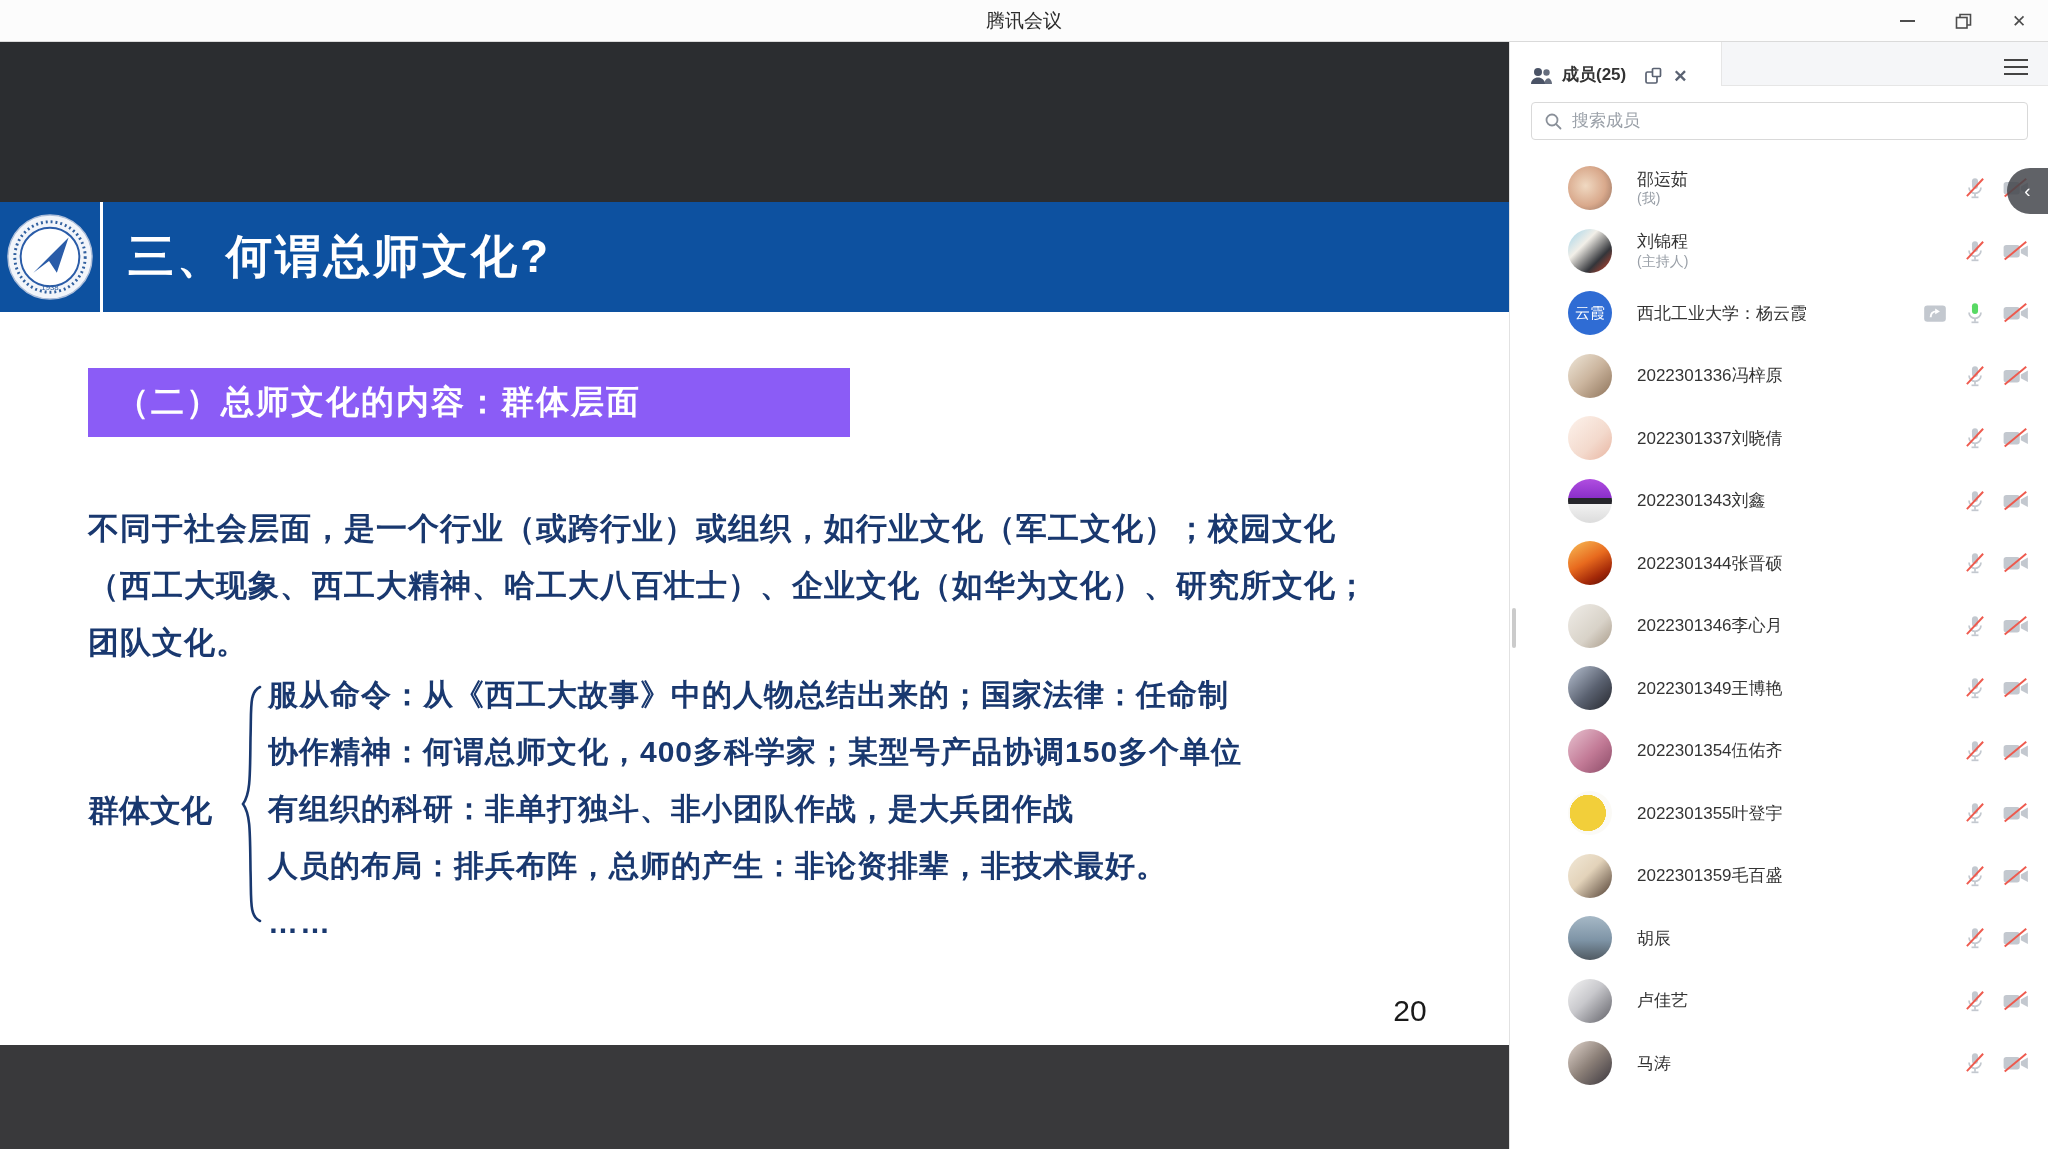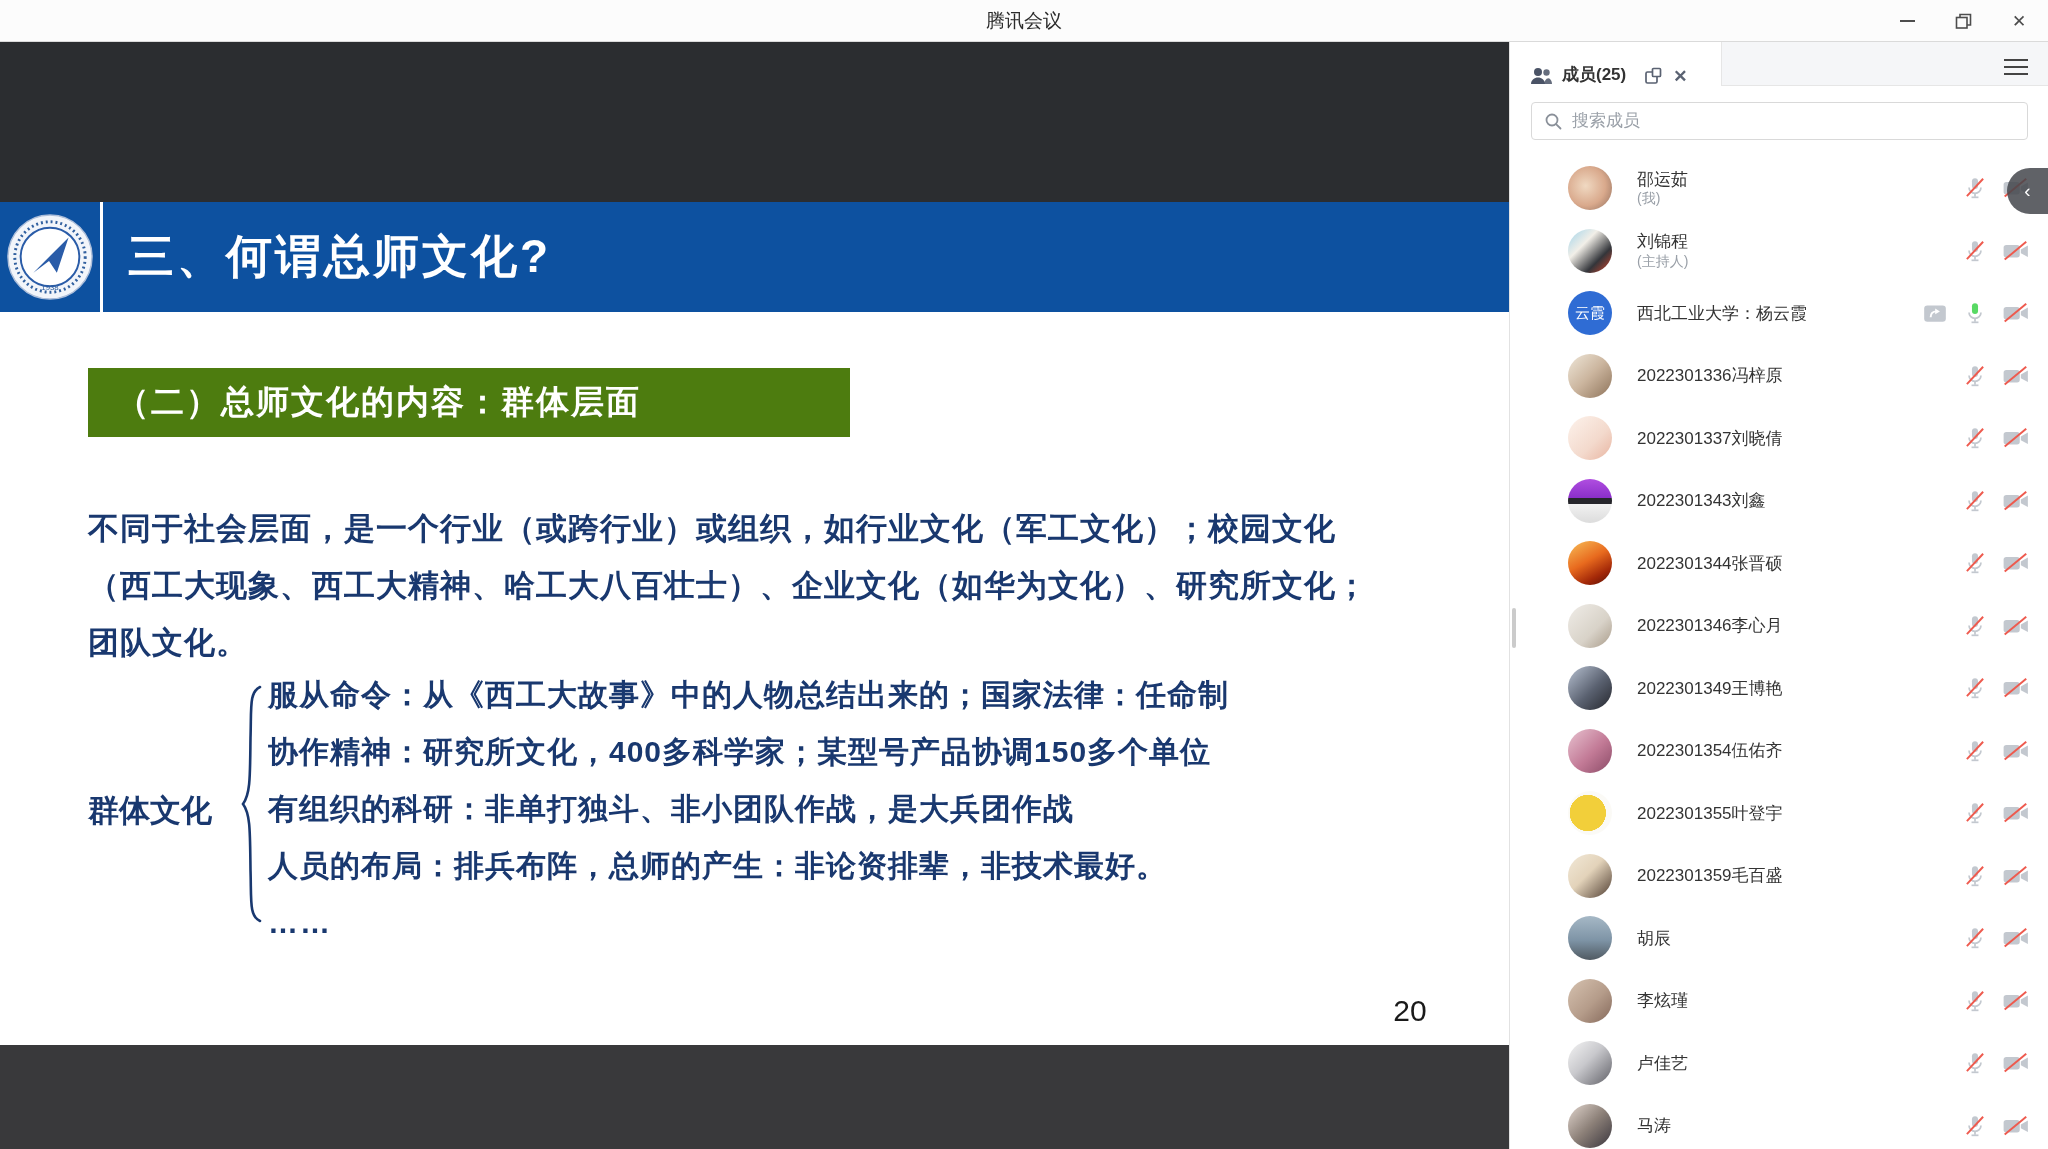--- a/index.html
+++ b/index.html
@@ -19,21 +19,21 @@
 
   
   .stage { position:absolute; left:0; top:42px; width:1509px; height:1107px; background:#fff; }
   .band-top { position:absolute; left:0; top:0; width:100%; height:160px; background:#2b2d30; }
   .band-bottom { position:absolute; left:0; top:1003px; width:100%; height:104px; background:#39393b; }
   .slide-head { position:absolute; left:0; top:160px; width:100%; height:110px; background:#0d51a0; }
   .logo-box { position:absolute; left:0; top:0; width:103px; height:110px; background:#0d51a0;
     border-right:3px solid #fff; display:flex; align-items:center; justify-content:center; }
   .slide-title { position:absolute; left:128px; top:0; height:110px; display:flex; align-items:center;
     color:#fff; font-size:46px; font-weight:bold; letter-spacing:3px; }
-  .redbox { position:absolute; left:88px; top:326px; width:762px; height:69px; background:#4d7c0f;
+  .redbox { position:absolute; left:88px; top:326px; width:762px; height:69px; background:#8b5cf6;
     display:flex; align-items:center; padding-left:28px; color:#fff; font-size:33px; font-weight:bold; letter-spacing:2px; }
   .para { position:absolute; left:88px; top:458px; width:1360px; color:#19386f;
     font-size:31px; font-weight:bold; line-height:57px; letter-spacing:1px; }
   .brace-label { position:absolute; left:88px; top:748px; color:#19386f; font-size:31px; font-weight:bold; }
   .brace-svg { position:absolute; left:240px; top:642px; }
   .brace-items { position:absolute; left:268px; top:624px; color:#19386f; font-size:30px;
     font-weight:bold; line-height:57px; letter-spacing:1px; }
   .dots { letter-spacing:2px; }
   .pageno { position:absolute; left:1380px; top:952px; width:60px; text-align:center;
     color:#1a1a1a; font-size:30px; }
@@ -118,21 +118,21 @@
       <div>（西工大现象、西工大精神、哈工大八百壮士）、企业文化（如华为文化）、研究所文化；</div>
       <div>团队文化。</div>
     </div>
 
     <div class="brace-label">群体文化</div>
     <svg class="brace-svg" width="24" height="240" viewBox="0 0 24 240">
       <path d="M20,3 C9,8 11.5,24 10.5,54 C10,92 10.5,110 3,120 C10.5,130 10,148 10.5,186 C11.5,216 9,232 20,237" fill="none" stroke="#19386f" stroke-width="2.6" stroke-linecap="round"></path>
     </svg>
     <div class="brace-items">
       <div>服从命令：从《西工大故事》中的人物总结出来的；国家法律：任命制</div>
-      <div>协作精神：研究所文化，400多科学家；某型号产品协调150多个单位</div>
+      <div>协作精神：何谓总师文化，400多科学家；某型号产品协调150多个单位</div>
       <div>有组织的科研：非单打独斗、非小团队作战，是大兵团作战</div>
       <div>人员的布局：排兵布阵，总师的产生：非论资排辈，非技术最好。</div>
       <div class="dots">……</div>
     </div>
 
     <div class="pageno">20</div>
   </div>
 
   <div class="panel">
     <div class="p-head">
@@ -546,48 +546,20 @@
   <span class="icon">
               <svg width="28" height="26" viewBox="0 0 26 24">
     <rect x="1.5" y="6.5" width="15" height="11.5" rx="2.5" fill="#c3c8cf"></rect>
     <path d="M17.5 10.5 L24 7 V17.5 L17.5 14 Z" fill="#c3c8cf"></path>
     <line x1="2.5" y1="20" x2="22.5" y2="3.5" stroke="#ee5a4e" stroke-width="1.8"></line>
   </svg>
             </span>
 </span>
   </div>
 
-  <div class="m-row">
-    <span class="avatar" style="background:linear-gradient(135deg,#d6c2b0 0%,#b59c8a 55%,#84685a 100%)">
-            <i class="av-txt"></i>
-          </span>
-    <span class="m-info">
-      <span class="m-name">李炫瑾</span>
-
-    </span>
-    <span class="m-icons">
-  <span class="icon">
-              <svg width="26" height="26" viewBox="0 0 24 24">
-    <rect x="9.2" y="3" width="5.6" height="10" rx="2.8" fill="#c3c8cf"></rect>
-    <path d="M6.5 11.5a5.5 5.5 0 0 0 11 0" fill="none" stroke="#c3c8cf" stroke-width="1.6"></path>
-    <line x1="12" y1="17.5" x2="12" y2="20" stroke="#c3c8cf" stroke-width="1.6"></line>
-    <line x1="8.8" y1="20.6" x2="15.2" y2="20.6" stroke="#c3c8cf" stroke-width="1.6"></line>
-    <line x1="4.5" y1="19.5" x2="19.5" y2="3.5" stroke="#ee5a4e" stroke-width="1.8"></line>
-  </svg>
-            </span>
-
-  <span class="icon">
-              <svg width="28" height="26" viewBox="0 0 26 24">
-    <rect x="1.5" y="6.5" width="15" height="11.5" rx="2.5" fill="#c3c8cf"></rect>
-    <path d="M17.5 10.5 L24 7 V17.5 L17.5 14 Z" fill="#c3c8cf"></path>
-    <line x1="2.5" y1="20" x2="22.5" y2="3.5" stroke="#ee5a4e" stroke-width="1.8"></line>
-  </svg>
-            </span>
-</span>
-  </div>
 
   <div class="m-row">
     <span class="avatar" style="background:linear-gradient(135deg,#f5f5f5 0%,#c8c8cc 45%,#5f5f66 100%)">
             <i class="av-txt"></i>
           </span>
     <span class="m-info">
       <span class="m-name">卢佳艺</span>
 
     </span>
     <span class="m-icons">

